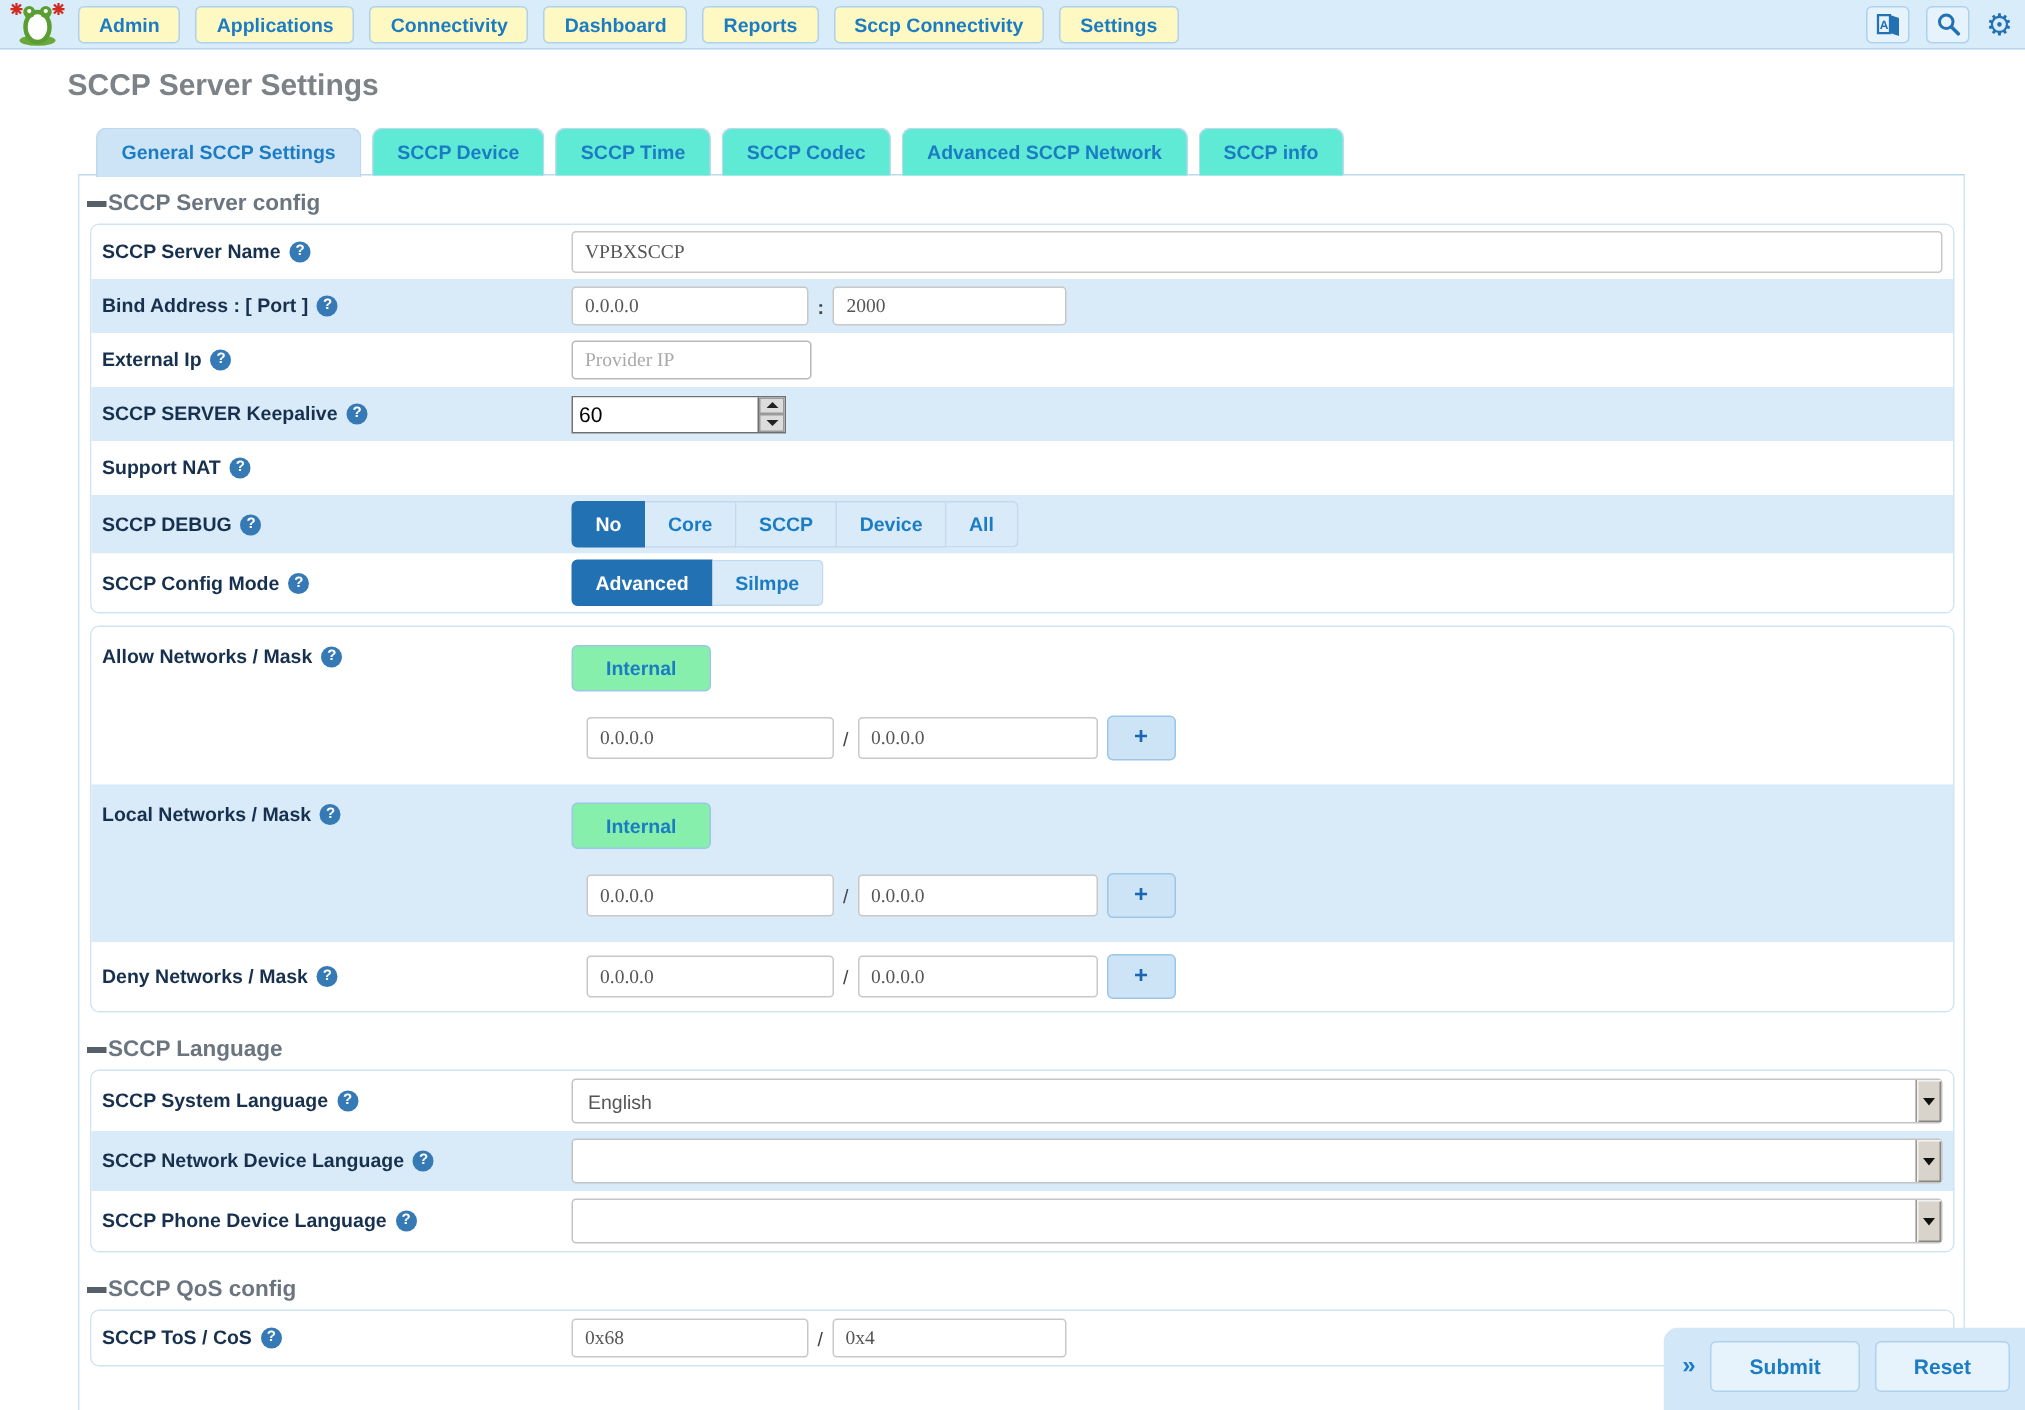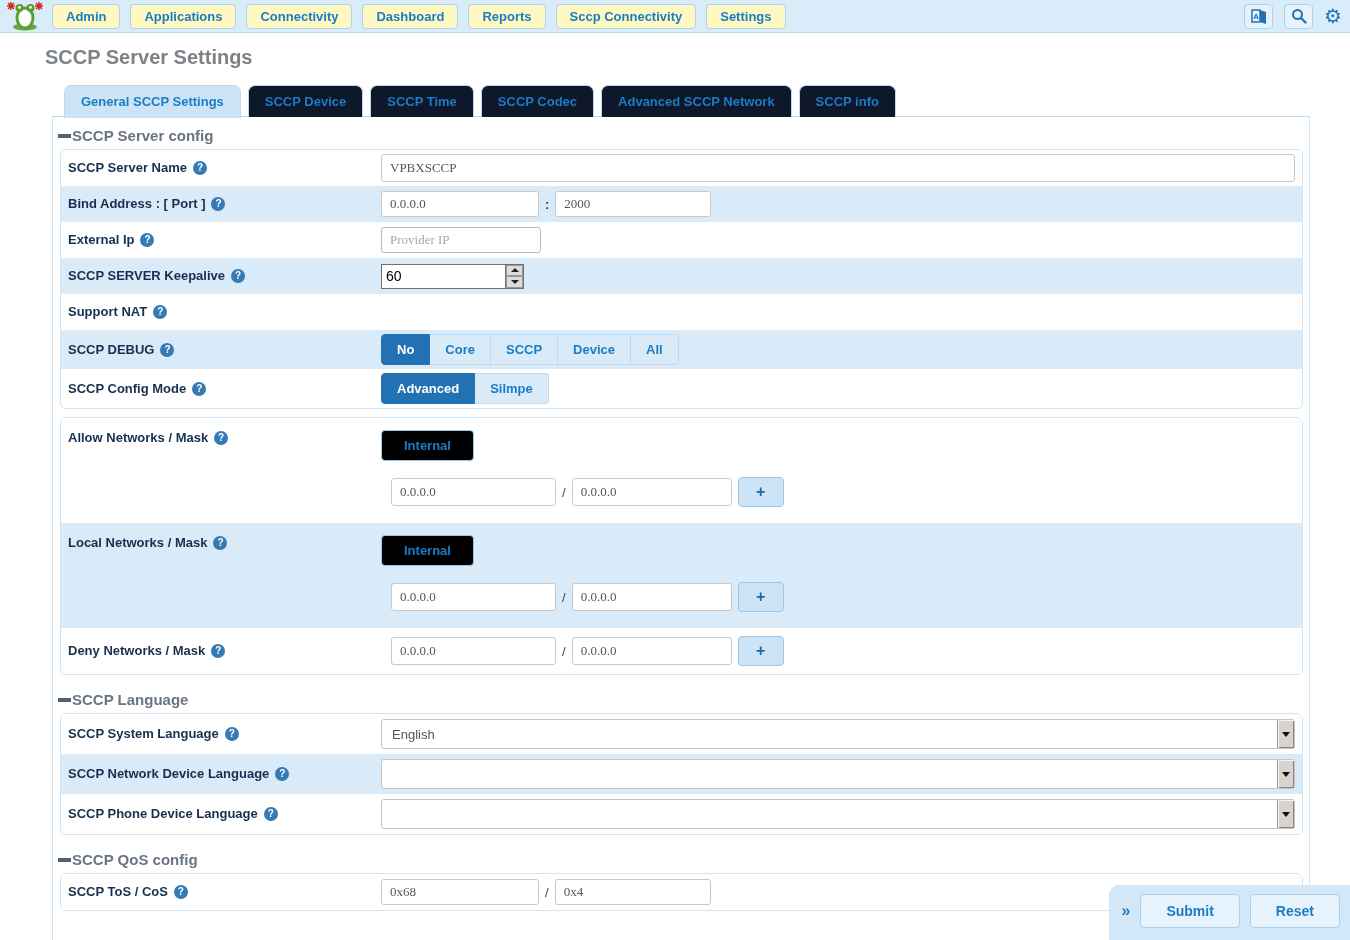--- a/index.html
+++ b/index.html
@@ -16,21 +16,21 @@
   .nav-spacer { flex:1; }
   .icon-btn { width:29px; height:25px; background:#e6f2fc; border:1px solid #aed2ee;
     border-radius:4px; display:flex; align-items:center; justify-content:center;
     margin-right:11px; cursor:pointer; }
   .gear-glyph { color:#2271b3; font-size:20px; line-height:20px; cursor:pointer;
     margin-right:2px; font-family:"DejaVu Sans", sans-serif; }
 
   
   .page-title { margin:13px 0 0 45px; font-size:20px; font-weight:bold; color:#7d8287; }
   .tabs { display:flex; margin:16px 0 0 64px; position:relative; z-index:2; }
-  .tab { background:#0f172a; border:1px solid #bcd9ee; border-bottom:none;
+  .tab { background:#5eead4; border:1px solid #bcd9ee; border-bottom:none;
     border-radius:7px 7px 0 0; padding:8px 16px; margin-right:7px; color:#1b7cc4;
     font-weight:bold; font-size:13px; cursor:pointer; white-space:nowrap; }
   .tab.active { background:#cde4f6; margin-bottom:-1px; padding-bottom:9px; }
 
   
   .content { margin-left:52px; margin-top:-1px; width:1258px; height:830px;
     border:1px solid #cfe6f6; border-top:1px solid #bcd9ee; background:#fff;
     padding:2px 0 0 0; }
   .section-header { display:flex; align-items:center; color:#6a7580;
     font-weight:bold; font-size:15px; padding:8px 0 5px 5px; cursor:pointer; }
@@ -73,21 +73,21 @@
 
   
   .btn-group { display:inline-flex; border-radius:4px; }
   .seg { padding:7px 15px; font-weight:bold; font-size:13px; background:#d9eaf8;
     color:#1b7cc4; border:1px solid #c3daed; border-left:none; cursor:pointer;
     white-space:nowrap; }
   .seg:first-child { border-left:1px solid #c3daed; border-radius:4px 0 0 4px; }
   .seg:last-child { border-radius:0 4px 4px 0; }
   .seg.active { background:#2271b3; color:#fff; border-color:#2271b3; }
 
-  .blue-btn { display:inline-block; background:#000000; border:1px solid #9cc6e6;
+  .blue-btn { display:inline-block; background:#86efac; border:1px solid #9cc6e6;
     border-radius:4px; color:#1b7cc4; font-weight:bold; font-size:13px;
     padding:7px 22px; cursor:pointer; }
   .plus-btn { width:46px; height:30px; background:#cde4f6; border:1px solid #9cc6e6;
     border-radius:4px; color:#1b66b3; font-weight:bold; font-size:16px;
     cursor:pointer; display:inline-flex; align-items:center; justify-content:center; }
 
   .row.network { align-items:flex-start; }
   .net-btn-line { margin:8px 0 0 0; }
   .net-line { display:flex; align-items:center; margin:16px 0 12px 10px; }
   .net-line input.txt { width:165px; height:28px; }

